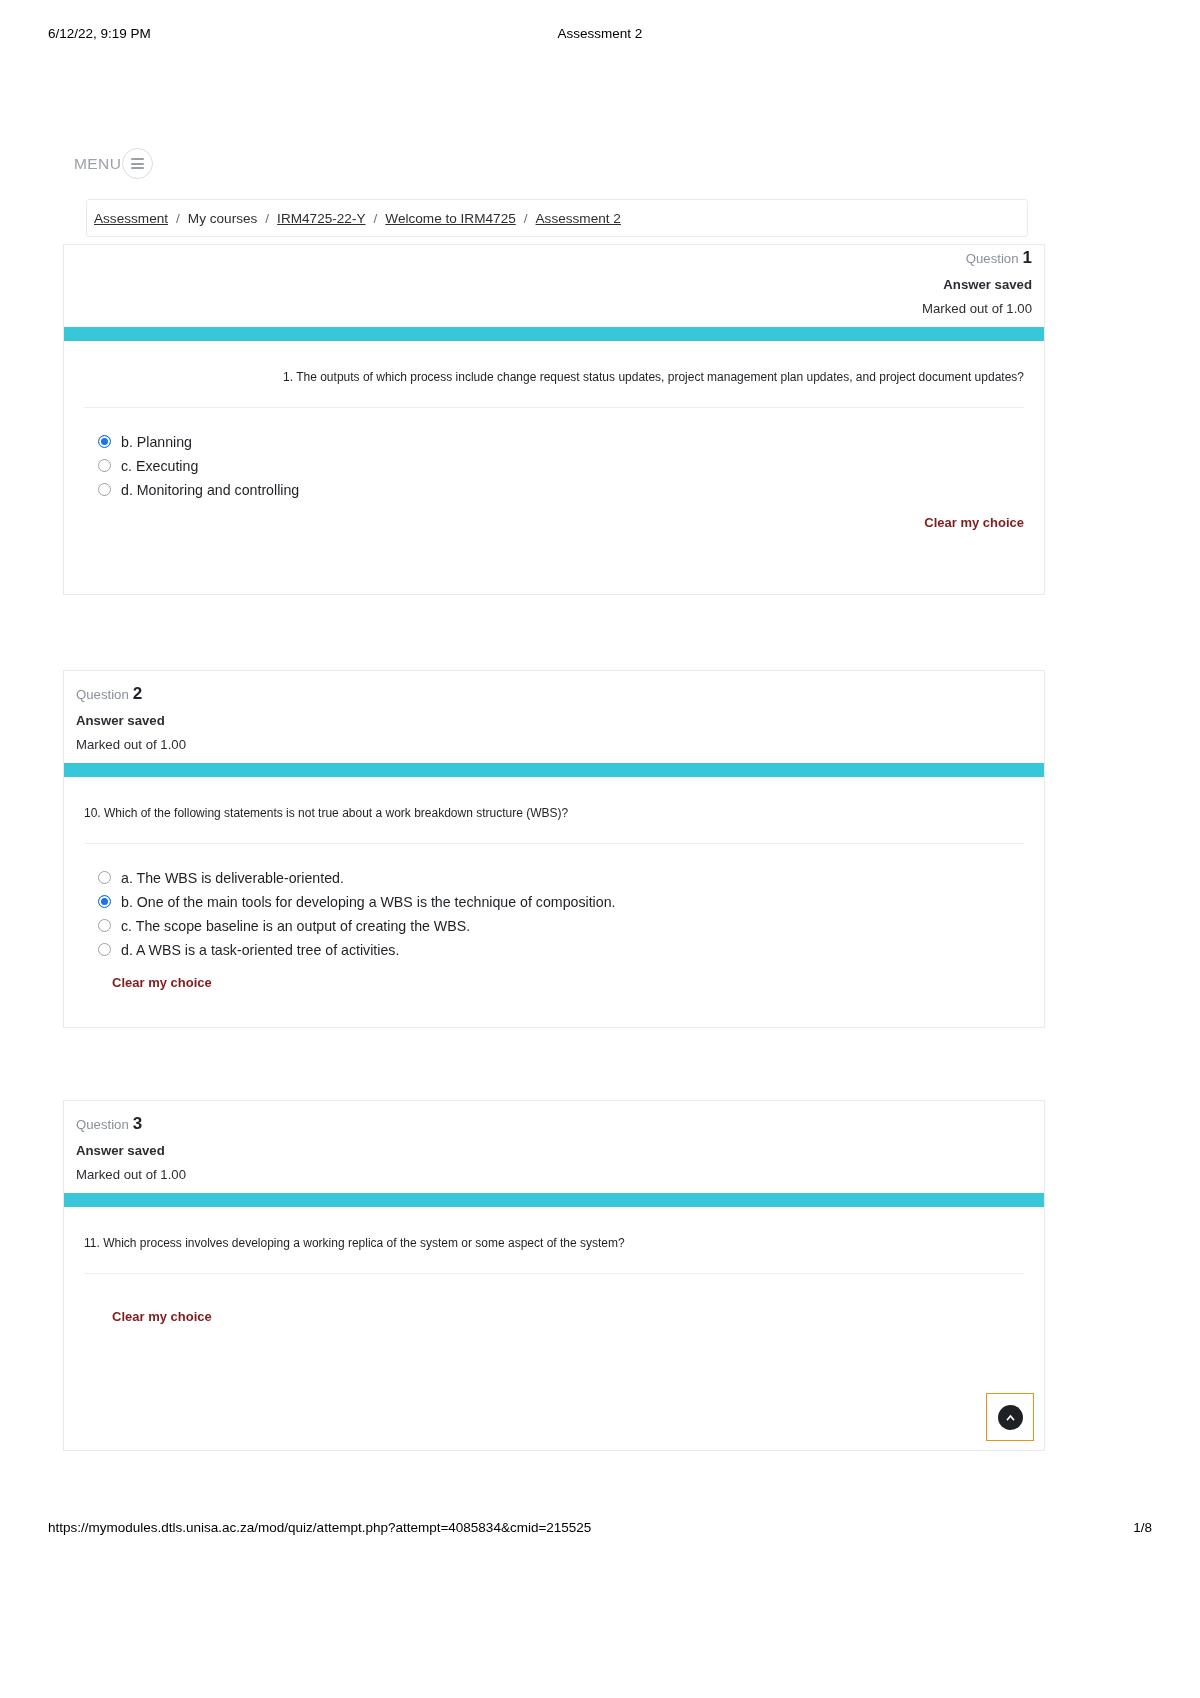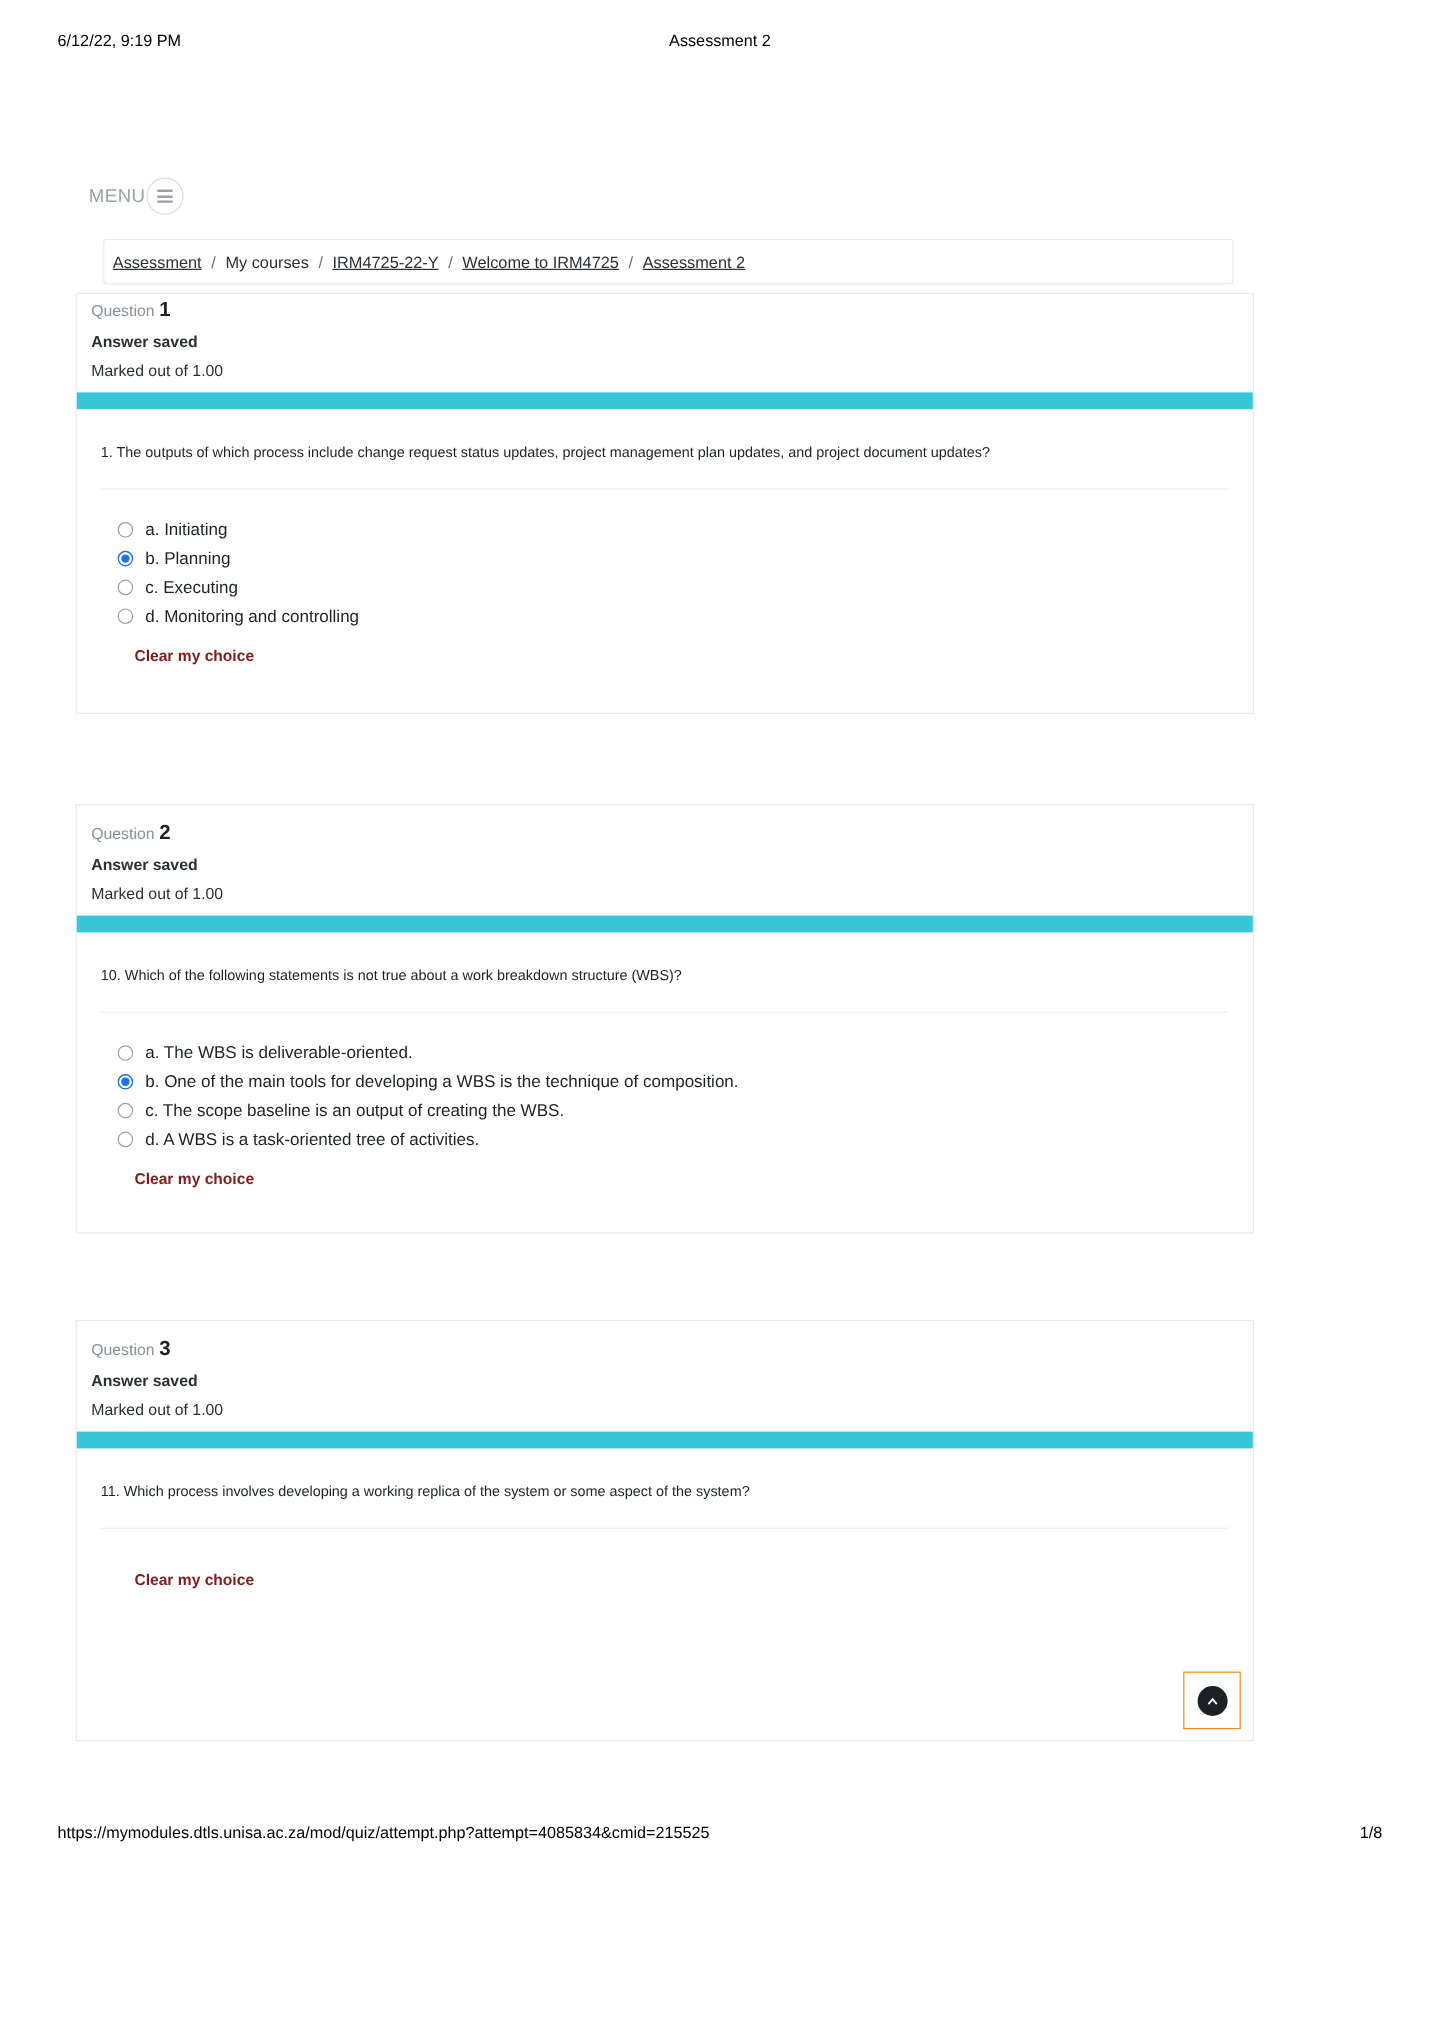--- a/index.html
+++ b/index.html
@@ -162,21 +162,21 @@
     display: inline-block;
     margin: 9px 0 0 28px;
     font-size: 13px;
     color: #7f1d1d;
     text-decoration: none;
     cursor: pointer;
     font-weight: bold;
   }
 
   
-  #qcard-1 { top: 244px; height: 351px; }
+  #qcard-1 { top: 244px; height: 351px; text-align: right; }
   
   #qcard-1 .qinfo { padding-top: 4px; }
   #qcard-2 { top: 670px; height: 358px; }
   #qcard-3 { top: 1100px; height: 351px; }
 
   
   .back-to-top {
     position: absolute;
     left: 986px;
     top: 1393px;
@@ -249,24 +249,20 @@
         <span>Question</span><b>1</b>
       </div>
       <div class="qstate">Answer saved</div>
       <div class="qmark">Marked out of 1.00</div>
     </div>
     <div class="qaccent"></div>
     <div class="qbody">
       <p class="qtext">1. The outputs of which process include change request status updates, project management plan updates, and project document updates?</p>
       <ul class="answers">
         <li>
-          <span class="radio"></span>
-          <span>a. Initiating</span>
-        </li>
-        <li>
           <span class="radio checked"></span>
           <span>b. Planning</span>
         </li>
         <li>
           <span class="radio"></span>
           <span>c. Executing</span>
         </li>
         <li>
           <span class="radio"></span>
           <span>d. Monitoring and controlling</span>

